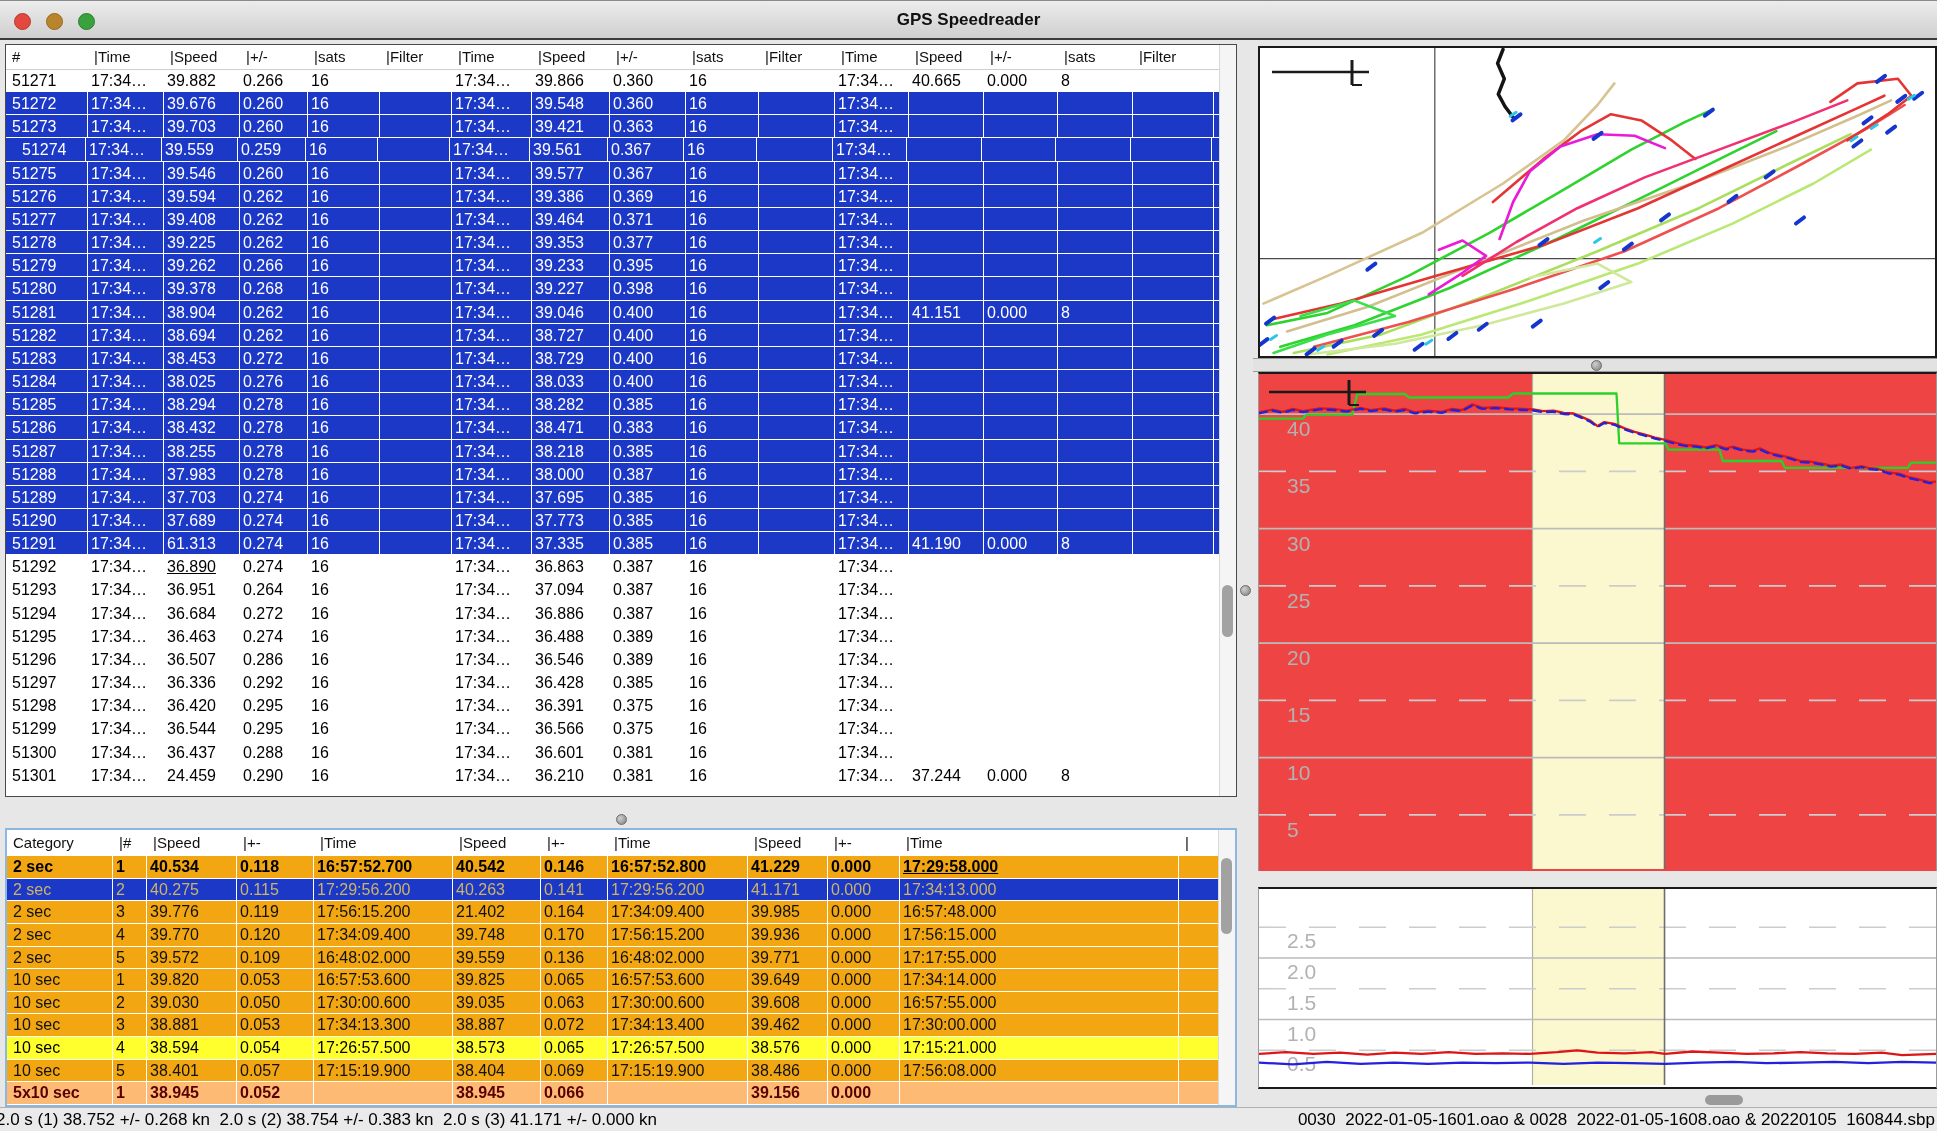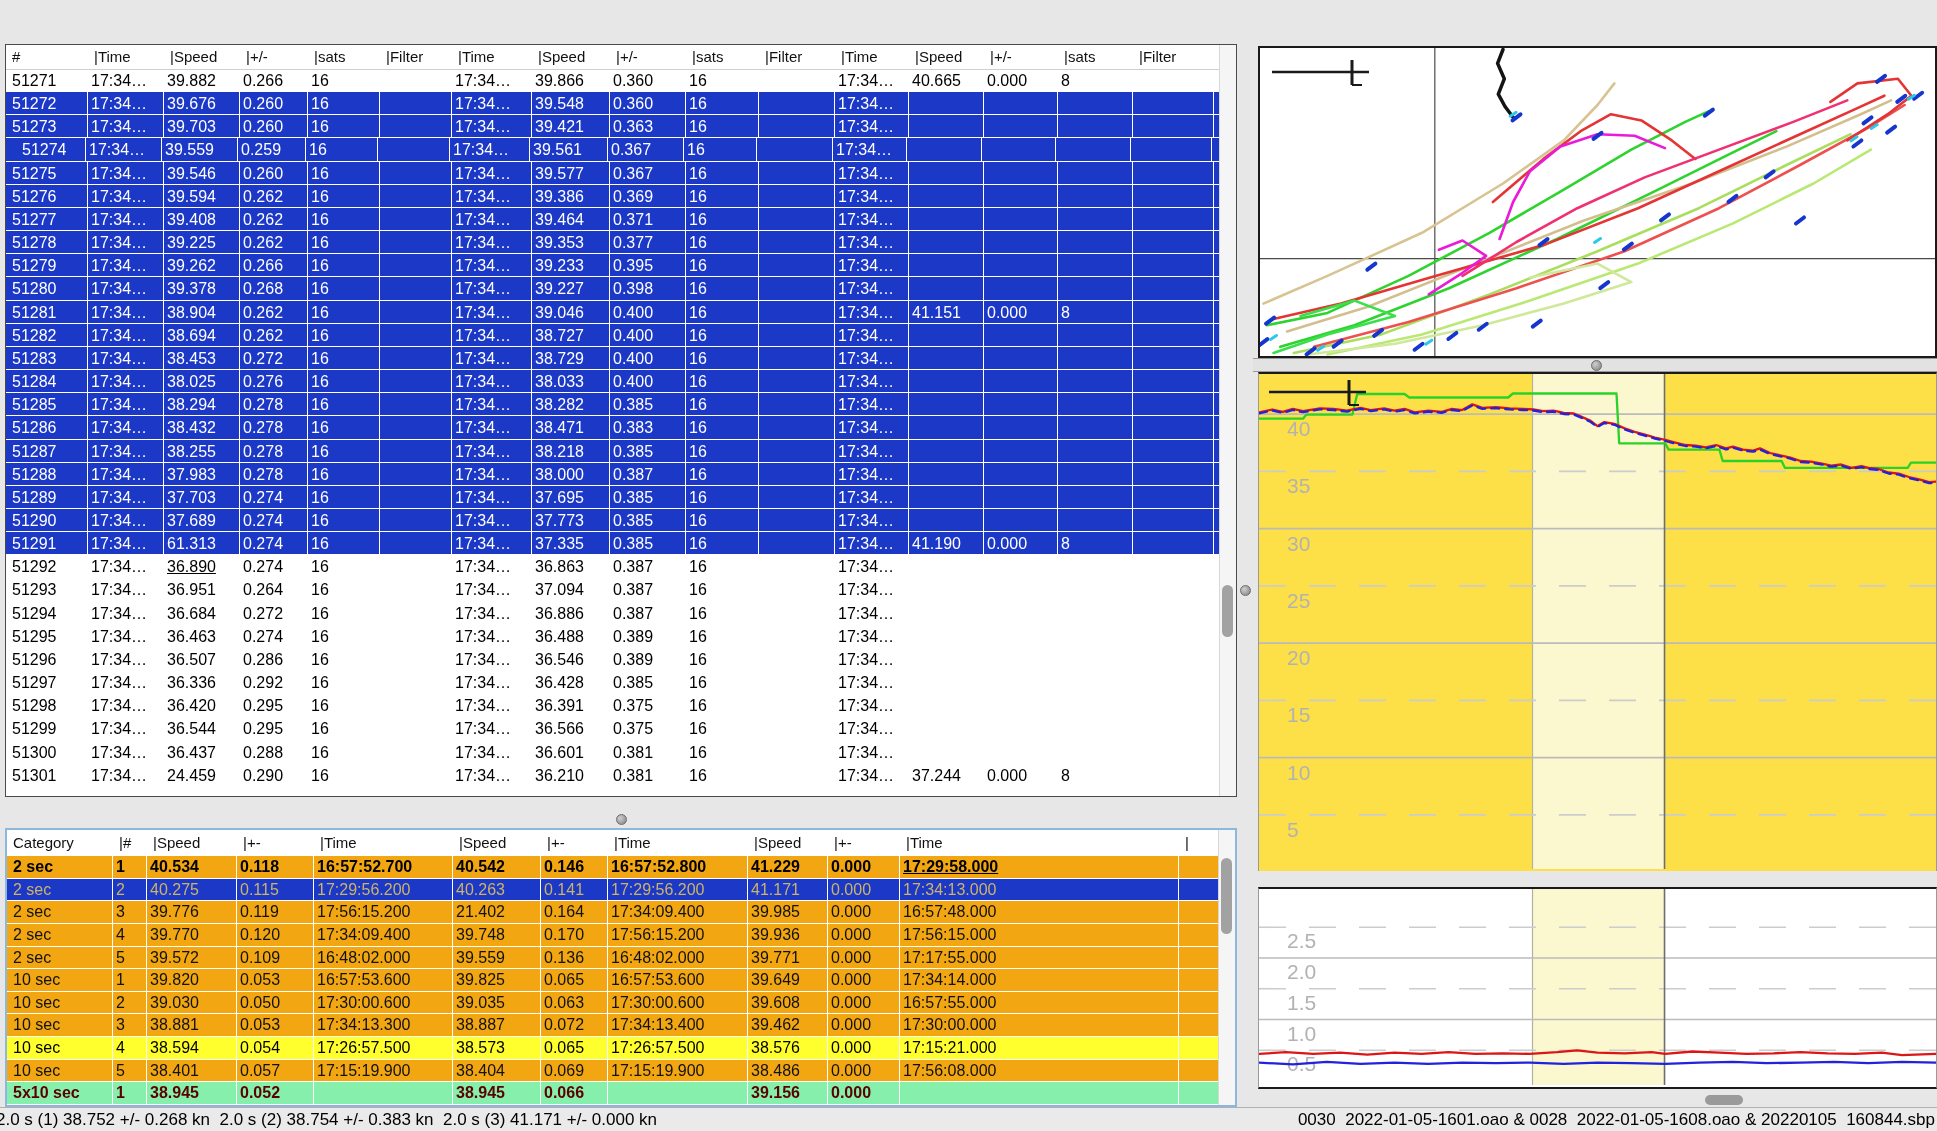--- a/index.html
+++ b/index.html
@@ -30,34 +30,40 @@
   .shdr{display:flex;height:26px;line-height:26px;font-size:15px;color:#111;background:#fff;}
   #summary-rows{position:absolute;left:0;top:26px;right:17px;bottom:0;overflow:hidden;}
   .srow{display:flex;height:22.63px;line-height:22.4px;font-size:16px;box-sizing:border-box;border-bottom:1px solid #fff;}
   .scell{flex:none;overflow:hidden;white-space:nowrap;padding-left:3px;box-sizing:border-box;border-right:1px solid #fff;}
   .srow.bold{font-weight:bold;}
   .srow.red{font-weight:bold;}
   
   #right-pane{position:absolute;left:1253px;top:44px;width:684px;height:1063px;}
   #map-panel{position:absolute;left:5px;top:2px;width:679px;height:312px;background:#fff;border:2px solid #1a1a1a;box-sizing:border-box;}
   #map-divider{position:absolute;left:0px;top:314px;width:684px;height:14px;background:#e2e2e2;border-top:1px solid #9a9a9a;border-bottom:1px solid #9a9a9a;box-sizing:border-box;}
-  #chart-mid{position:absolute;left:5px;top:328px;width:679px;height:499px;background:#fde047;border-top:2px solid #1a1a1a;border-left:1px solid #9a9a9a;border-right:1px solid #9a9a9a;box-sizing:border-box;}
+  #chart-mid{position:absolute;left:5px;top:328px;width:679px;height:499px;background:#ef4444;border-top:2px solid #1a1a1a;border-left:1px solid #9a9a9a;border-right:1px solid #9a9a9a;box-sizing:border-box;}
   #chart-bot{position:absolute;left:5px;top:843px;width:679px;height:202px;background:#fff;border-top:2px solid #1a1a1a;border-bottom:2px solid #1a1a1a;border-left:1px solid #9a9a9a;border-right:1px solid #9a9a9a;box-sizing:border-box;}
   #hscroll{position:absolute;left:5px;top:1050px;width:679px;height:13px;}
   #hscroll-thumb{position:absolute;left:447px;top:1px;width:38px;height:10px;border-radius:5px;background:#9a9a9a;}
   
   #statusbar{position:absolute;left:0;top:1107px;width:1937px;height:24px;background:#eaeaea;border-top:1px solid #b0b0b0;box-sizing:border-box;font-size:17px;color:#000;}
   #status-left{position:absolute;left:-4px;top:2px;white-space:pre;}
   #status-right{position:absolute;right:2px;top:2px;white-space:pre;text-align:right;}
   svg{display:block;}
 </style>
 </head>
 <body>
 
 <div id="app">
+  <div id="titlebar">
+    <div class="tl" id="tl-close"></div>
+    <div class="tl" id="tl-min"></div>
+    <div class="tl" id="tl-zoom"></div>
+    <div id="win-title">GPS Speedreader</div>
+  </div>
 
   <div id="table-panel">
     <div class="hdr-row" id="main-hdr">
         <div class="hdr-c" style="width: 82px; padding-left: 6px;">#</div>
         <div class="hdr-c" style="width: 76px;">|Time</div>
         <div class="hdr-c" style="width: 76px;">|Speed</div>
         <div class="hdr-c" style="width: 68px;">|+/-</div>
         <div class="hdr-c" style="width: 72px;">|sats</div>
         <div class="hdr-c" style="width: 72px;">|Filter</div>
         <div class="hdr-c" style="width: 80px;">|Time</div>
@@ -778,21 +784,21 @@
           <div class="scell" style="width: 90px;">38.401</div>
           <div class="scell" style="width: 77px;">0.057</div>
           <div class="scell" style="width: 139px;">17:15:19.900</div>
           <div class="scell" style="width: 88px;">38.404</div>
           <div class="scell" style="width: 67px;">0.069</div>
           <div class="scell" style="width: 140px;">17:15:19.900</div>
           <div class="scell" style="width: 80px;">38.486</div>
           <div class="scell" style="width: 72px;">0.000</div>
           <div class="scell" style="width: 279px;">17:56:08.000</div>
         </div>
-        <div class="srow red" style="background: #86efac; color: rgb(90, 0, 0);">
+        <div class="srow red" style="background: #fdba74; color: rgb(90, 0, 0);">
           <div class="scell" style="width: 106px; padding-left: 6px;">5x10 sec</div>
           <div class="scell" style="width: 34px;">1</div>
           <div class="scell" style="width: 90px;">38.945</div>
           <div class="scell" style="width: 77px;">0.052</div>
           <div class="scell" style="width: 139px;"></div>
           <div class="scell" style="width: 88px;">38.945</div>
           <div class="scell" style="width: 67px;">0.066</div>
           <div class="scell" style="width: 140px;"></div>
           <div class="scell" style="width: 80px;">39.156</div>
           <div class="scell" style="width: 72px;">0.000</div>

